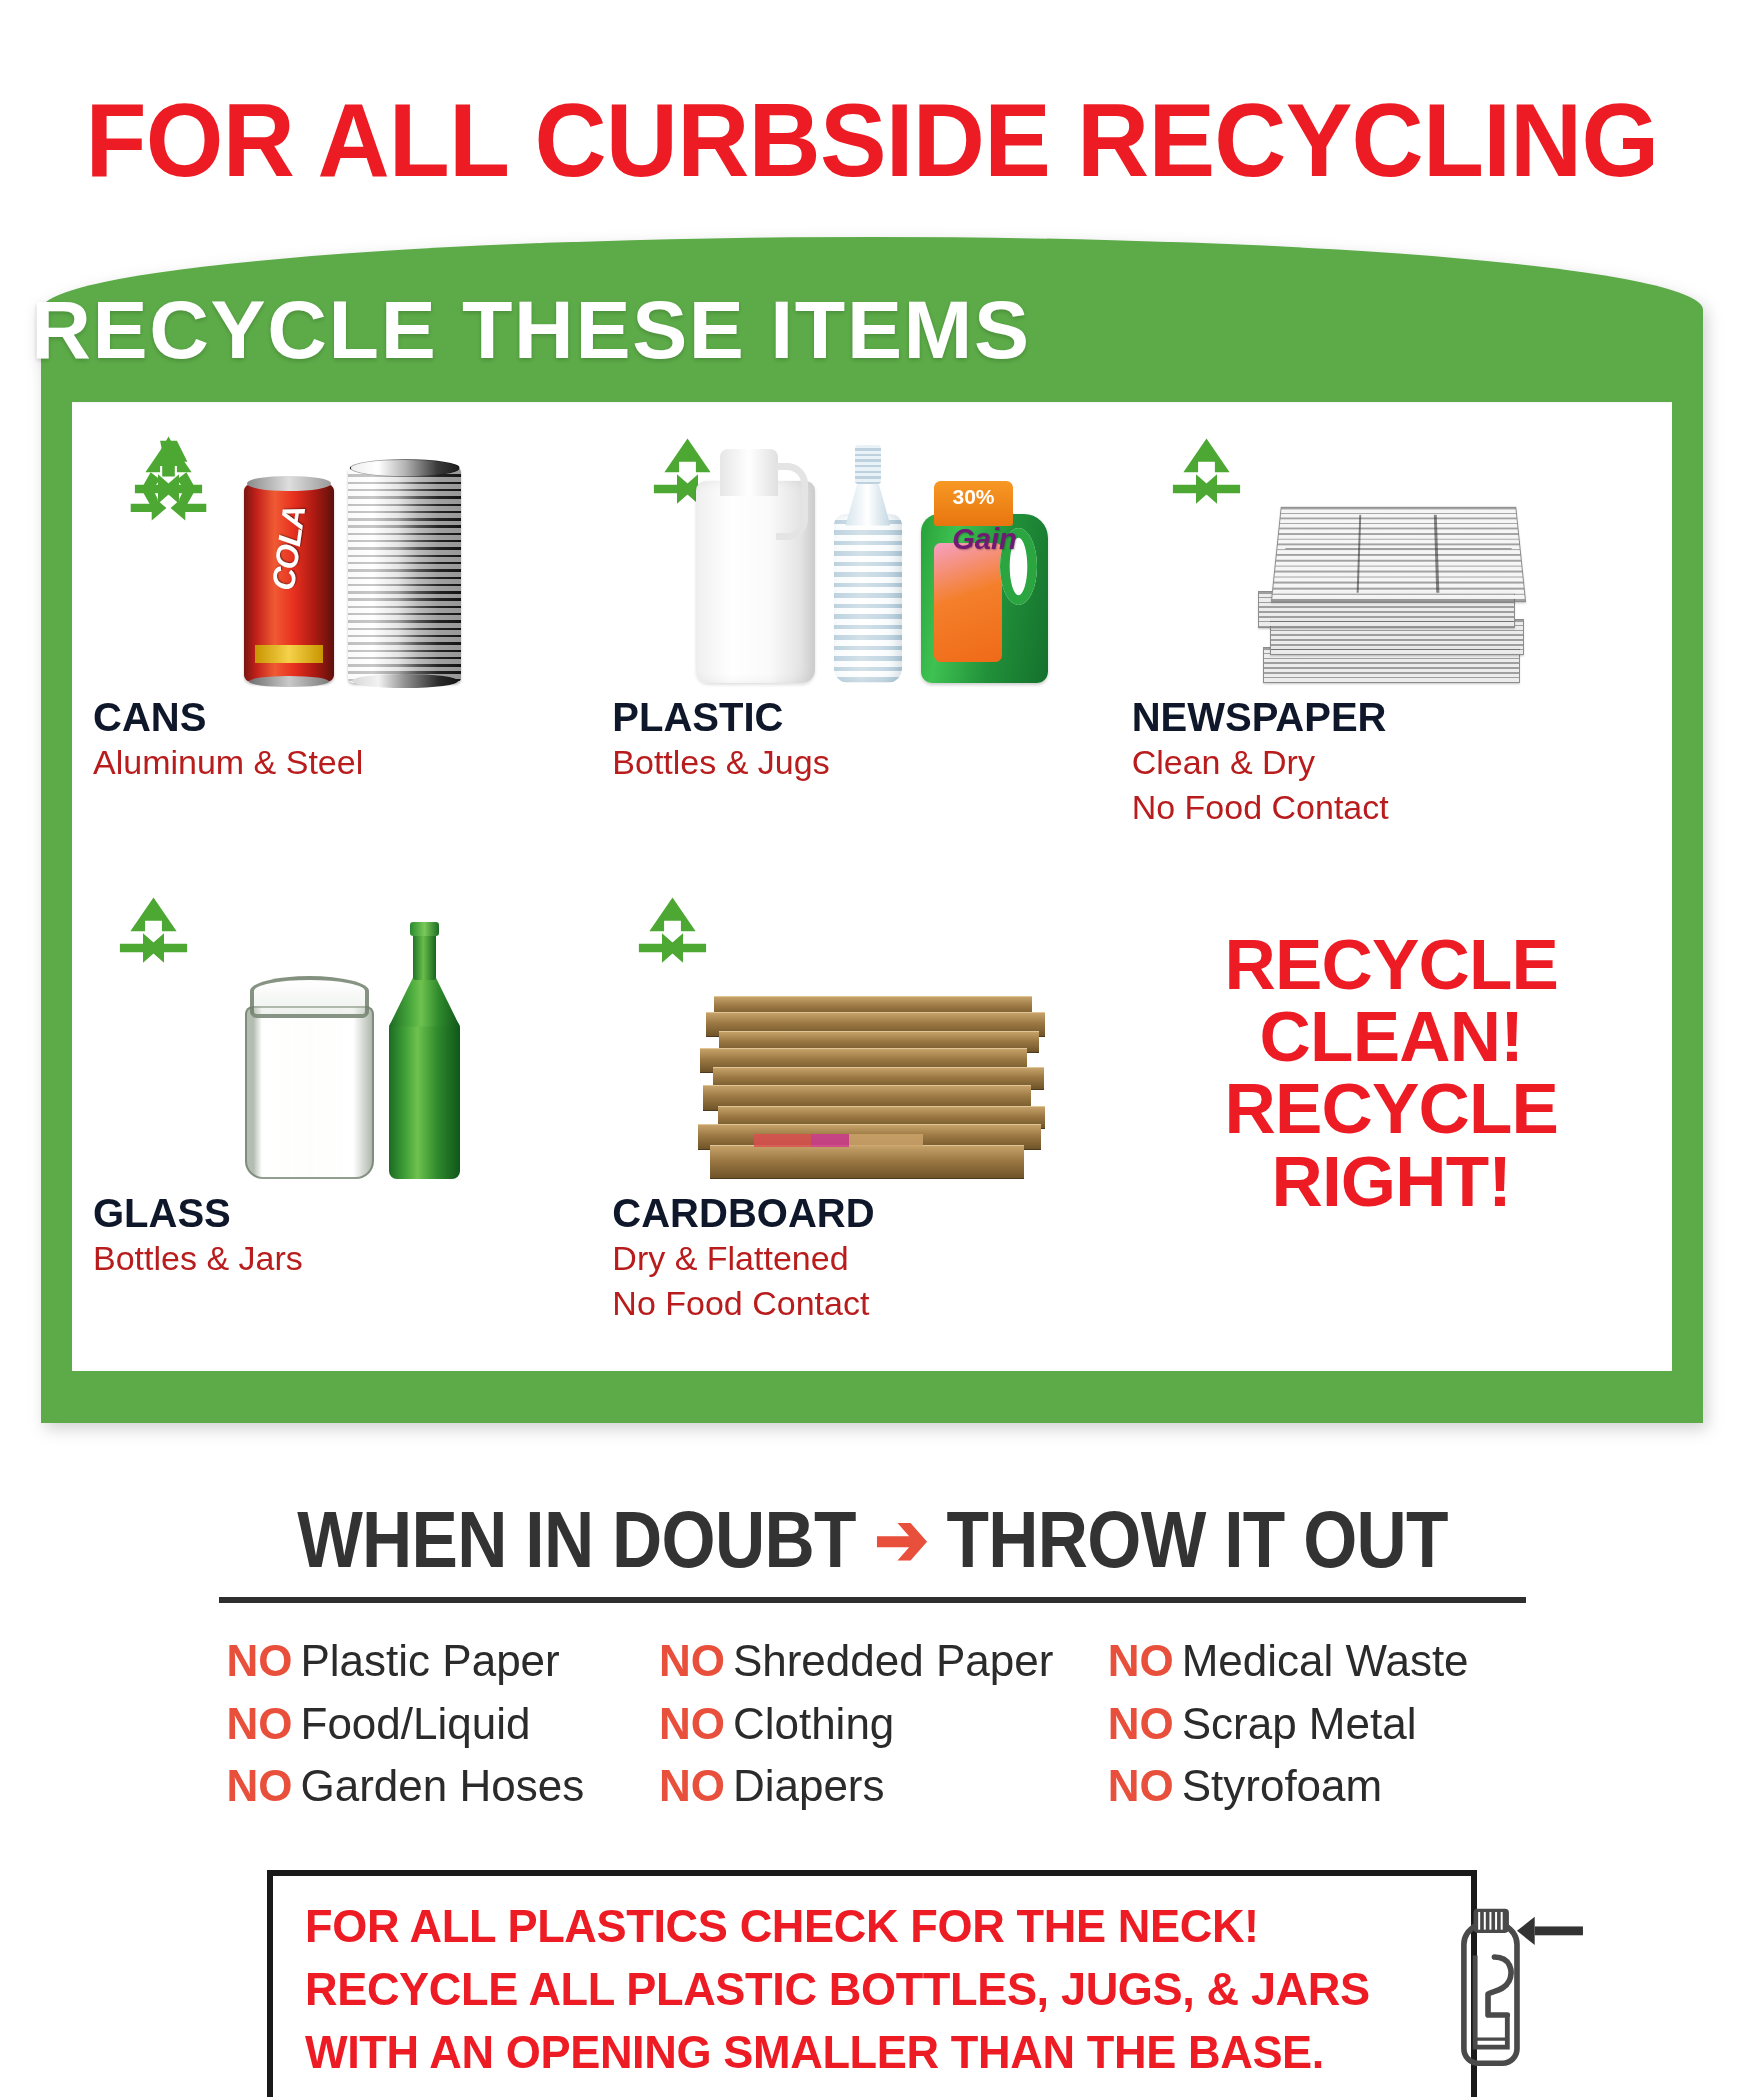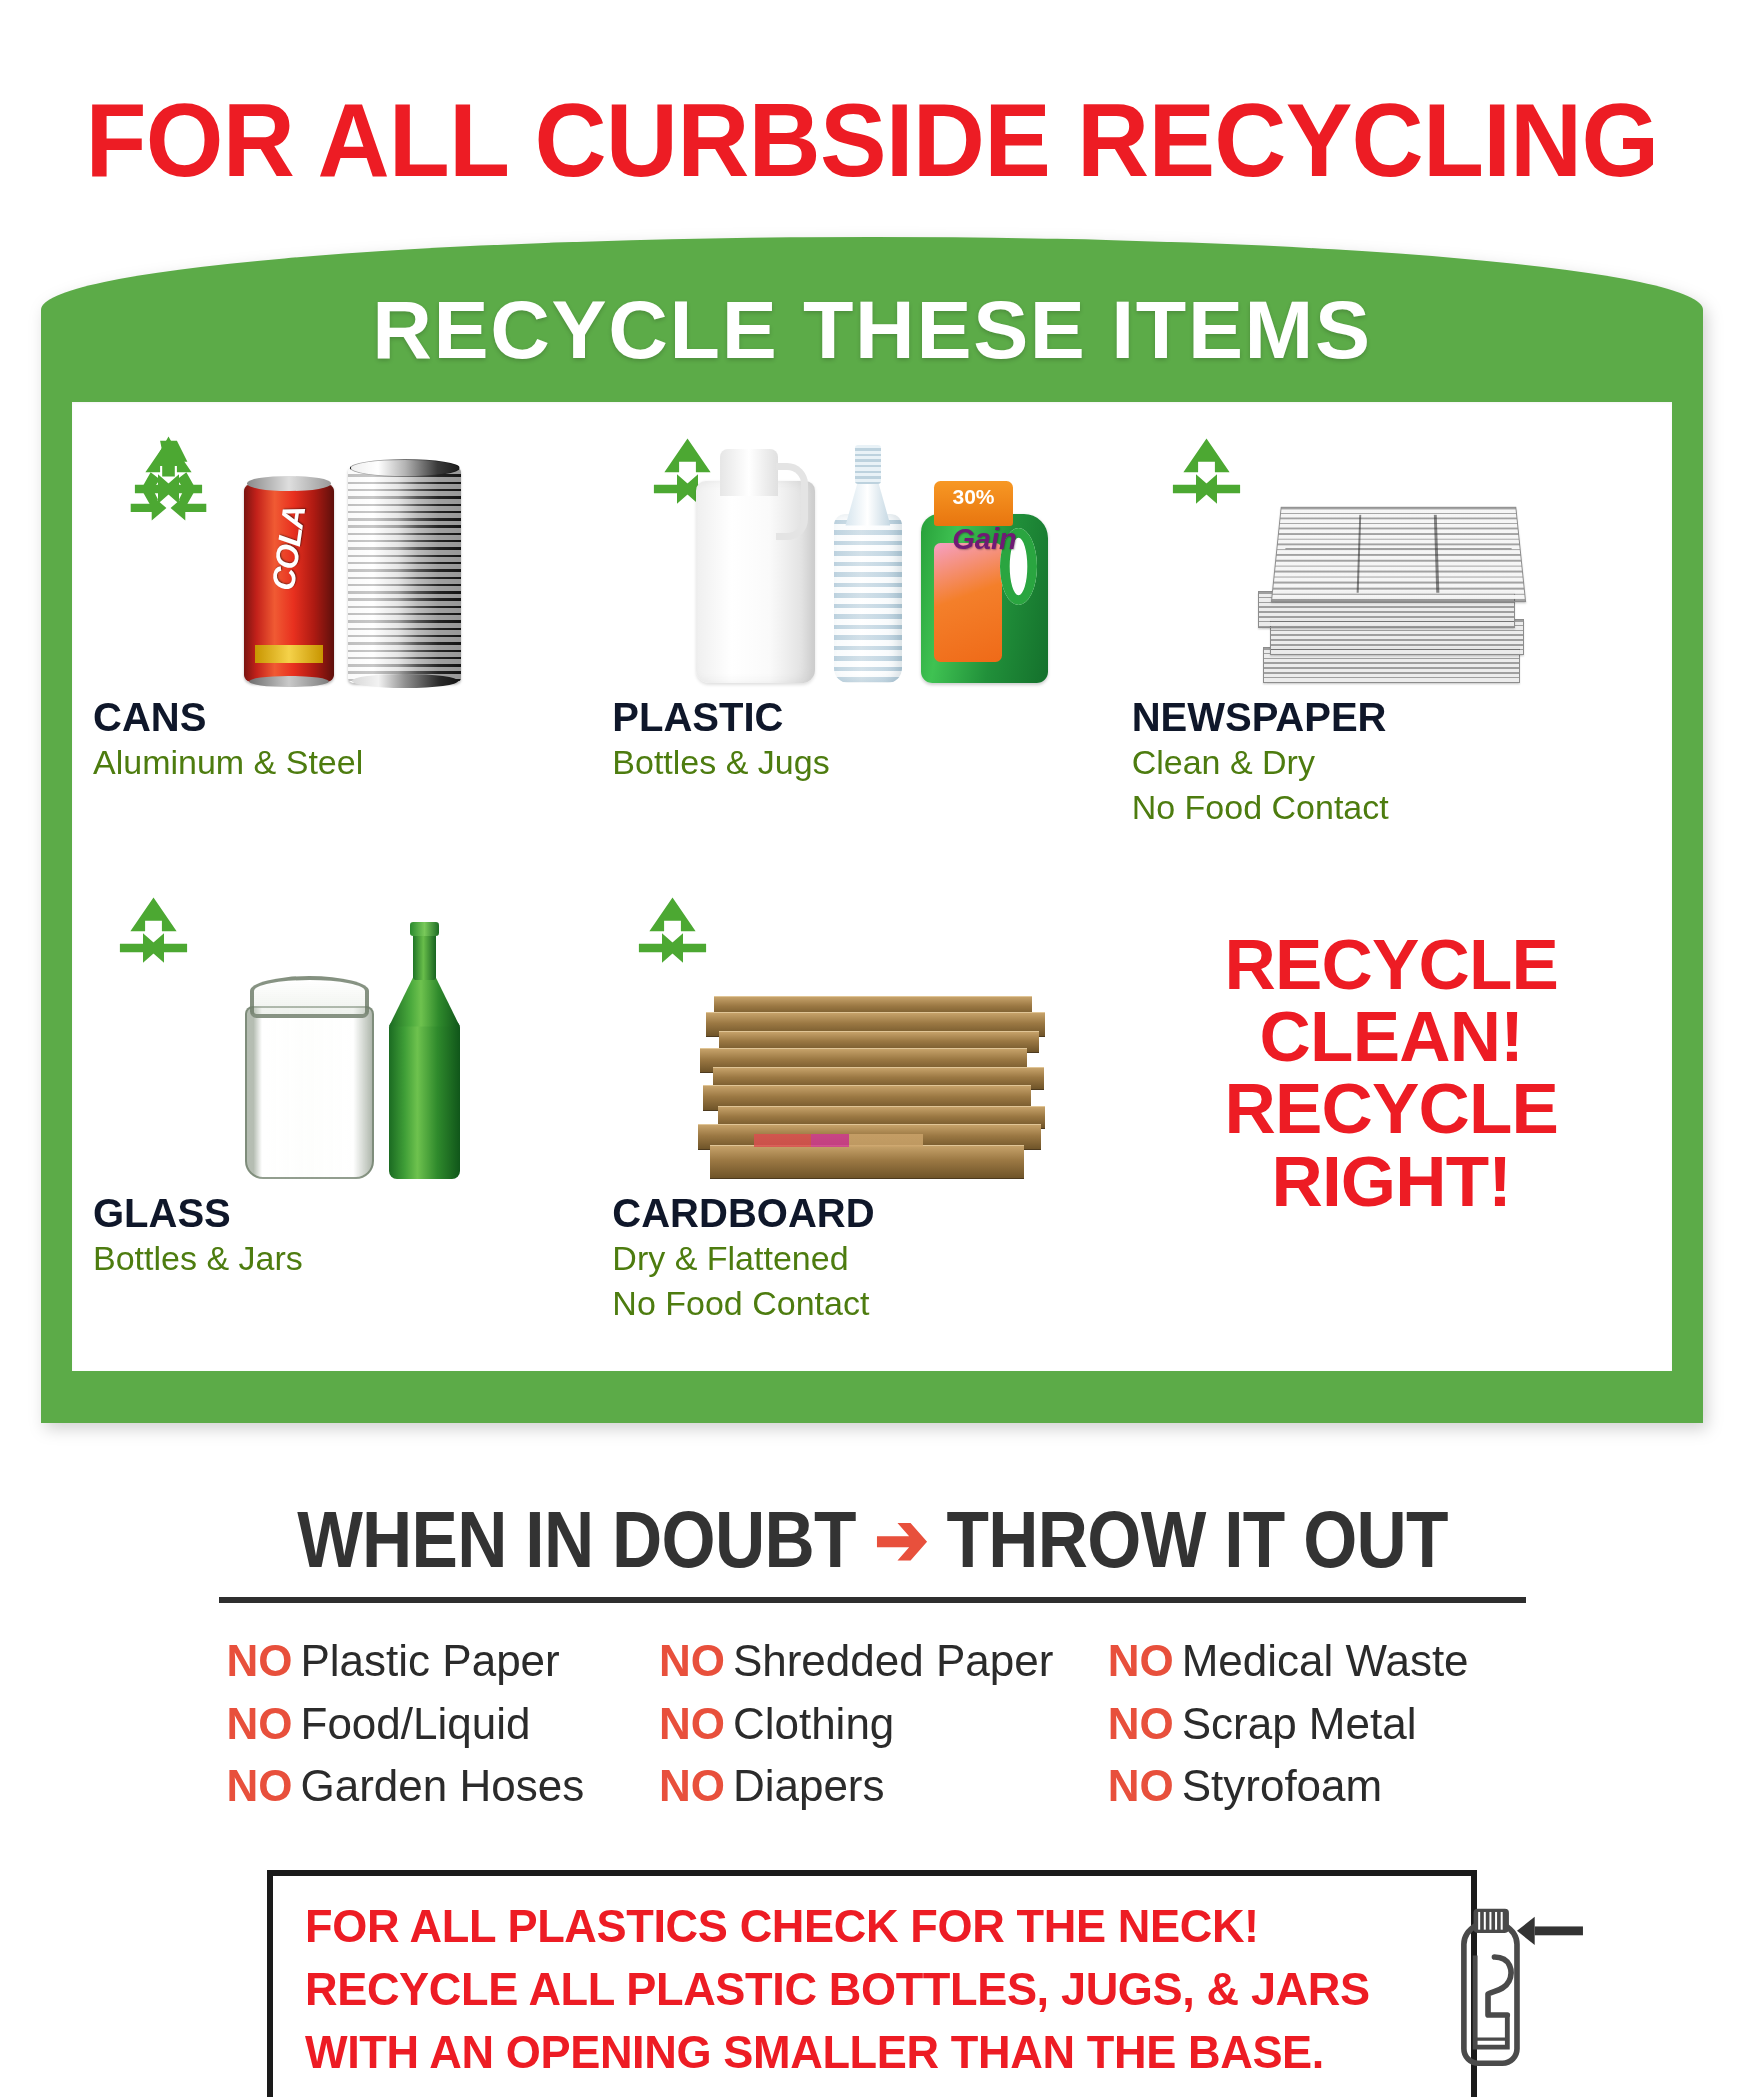--- a/index.html
+++ b/index.html
@@ -42,21 +42,20 @@
     inset: 0;
     background: #5CAB48;
     border-radius: 50% 50% 0 0 / 73px 73px 0 0;
   }
   .sign-banner {
     position: absolute;
     top: 0; left: 0; right: 0;
     height: 165px;
     display: flex;
     align-items: center;
-    justify-content: center;
   }
   .sign-banner-text {
     color: #ffffff;
     font-weight: bold;
     font-size: 81px;
     letter-spacing: 1.6px;
     transform: scaleX(1.02);
     text-shadow: 0 1.6px 4px rgba(0,0,0,0.18);
     white-space: nowrap;
     margin-top: 21px;
@@ -116,21 +115,21 @@
     font-weight: bold;
     font-size: 40px;
     color: #0f172a;
     letter-spacing: 0px;
     line-height: 1.05;
     margin-top: 13px;
     text-align: center;
   }
   .cat-sub {
     font-size: 34px;
-    color: #4d7c0f;
+    color: #b91c1c;
     line-height: 1.18;
     text-align: center;
     margin-top: 4.8px;
     font-weight: 500;
   }
 
   
   .slogan {
     font-weight: bold;
     font-size: 71px;

